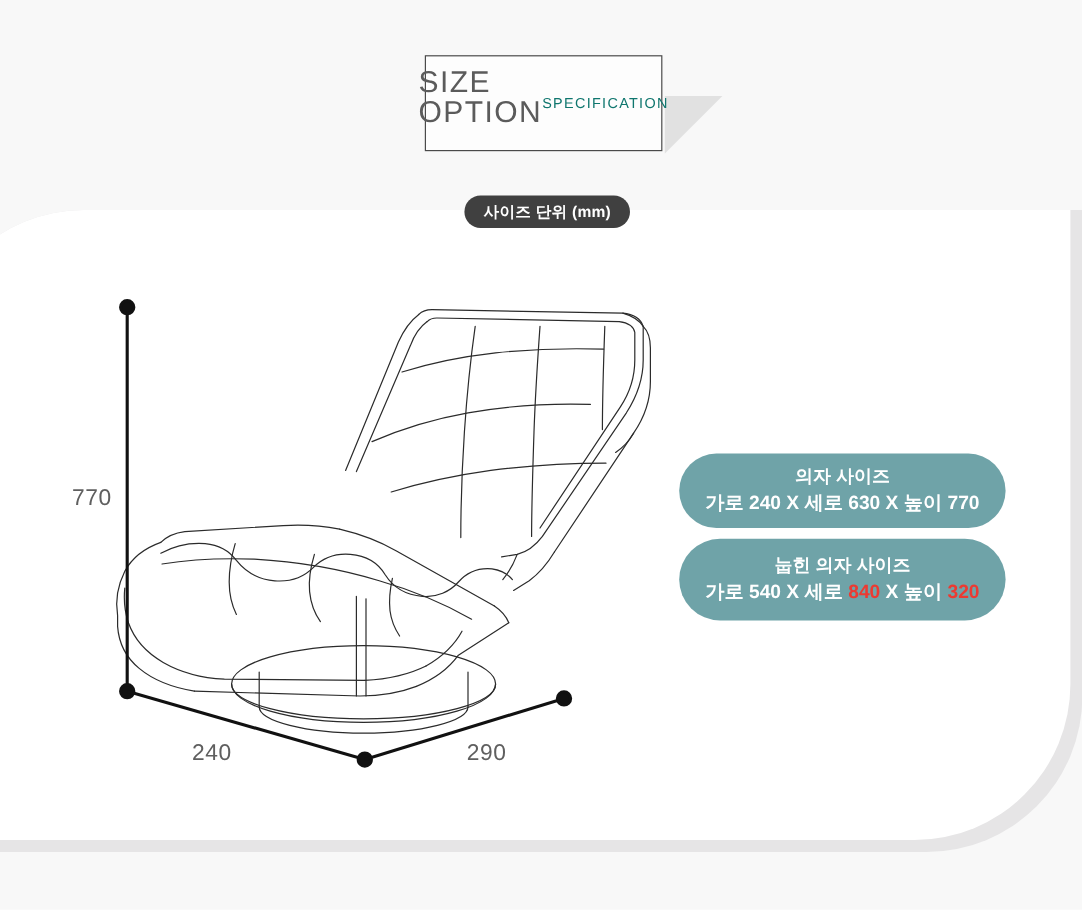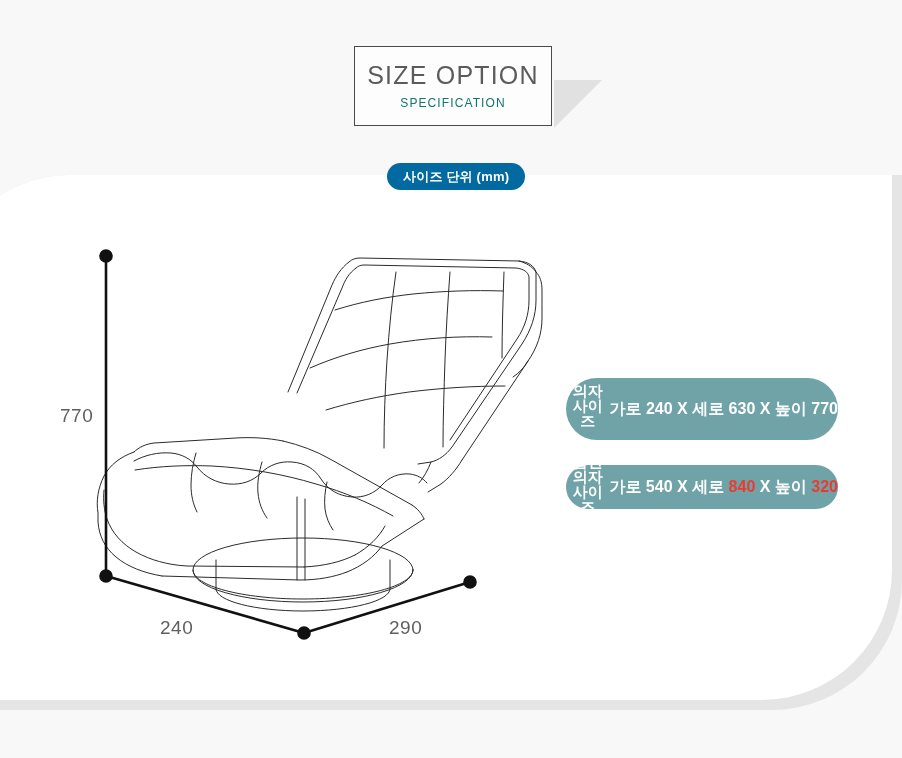--- a/index.html
+++ b/index.html
@@ -65,21 +65,21 @@
   }
   .title-box {
     position: absolute;
     left: 0; top: 0;
     width: 198px;
     height: 80px;
     border: 1px solid #4a4a4a;
     background: #fdfdfd;
     box-sizing: border-box;
     display: flex;
-    flex-direction: column;
+    flex-direction: row;
     align-items: center;
     justify-content: center;
   }
   .title-main {
     font-size: 25px;
     color: #5b5b5b;
     letter-spacing: 1.2px;
     line-height: 1;
     margin-bottom: 9px;
   }
@@ -91,21 +91,21 @@
   }
 
   
   .unit-badge {
     position: absolute;
     left: 387px;
     top: 163px;
     height: 27px;
     padding: 0 16px;
     border-radius: 14px;
-    background: #0369a1;
+    background: #404040;
     color: #ffffff;
     font-size: 13px;
     font-weight: bold;
     display: flex;
     align-items: center;
     justify-content: center;
     letter-spacing: .2px;
   }
 
   
@@ -128,25 +128,26 @@
   
   .info-box {
     position: absolute;
     left: 566px;
     width: 272px;
     border-radius: 36px;
     background: #6fa3a8;
     color: #ffffff;
     text-align: center;
     display: flex;
+    flex-direction: column;
     align-items: center;
     justify-content: center;
   }
   #info-box-1 { top: 378px; height: 62px; }
-  #info-box-2 { top: 465px; height: 44px; }
+  #info-box-2 { top: 449px; height: 68px; }
 
   .info-title {
     font-size: 15px;
     font-weight: bold;
     line-height: 1;
     margin-bottom: 7px;
   }
   .info-spec {
     font-size: 16px;
     font-weight: bold;

